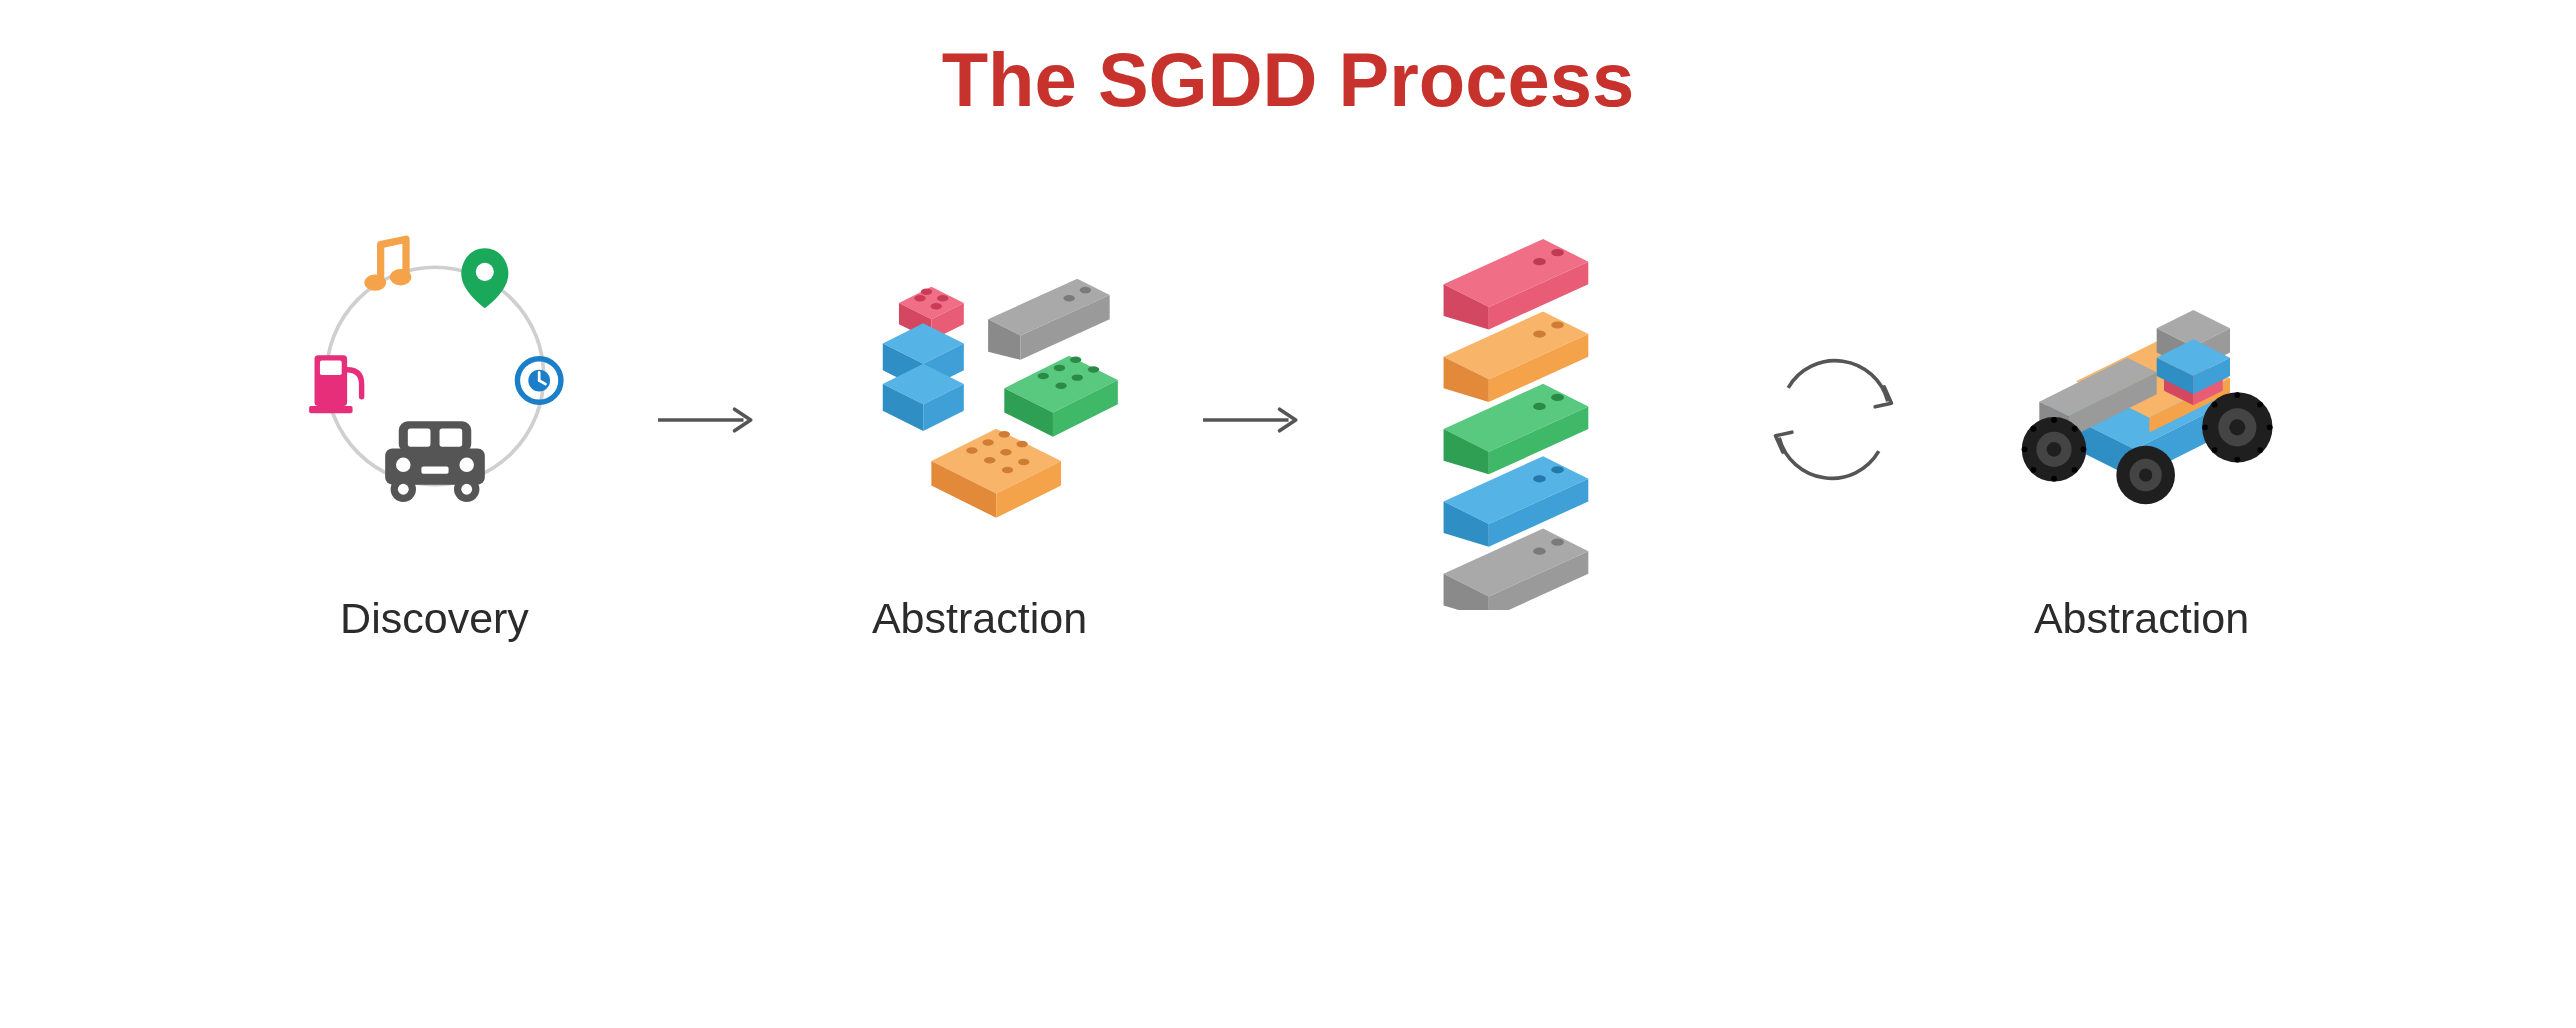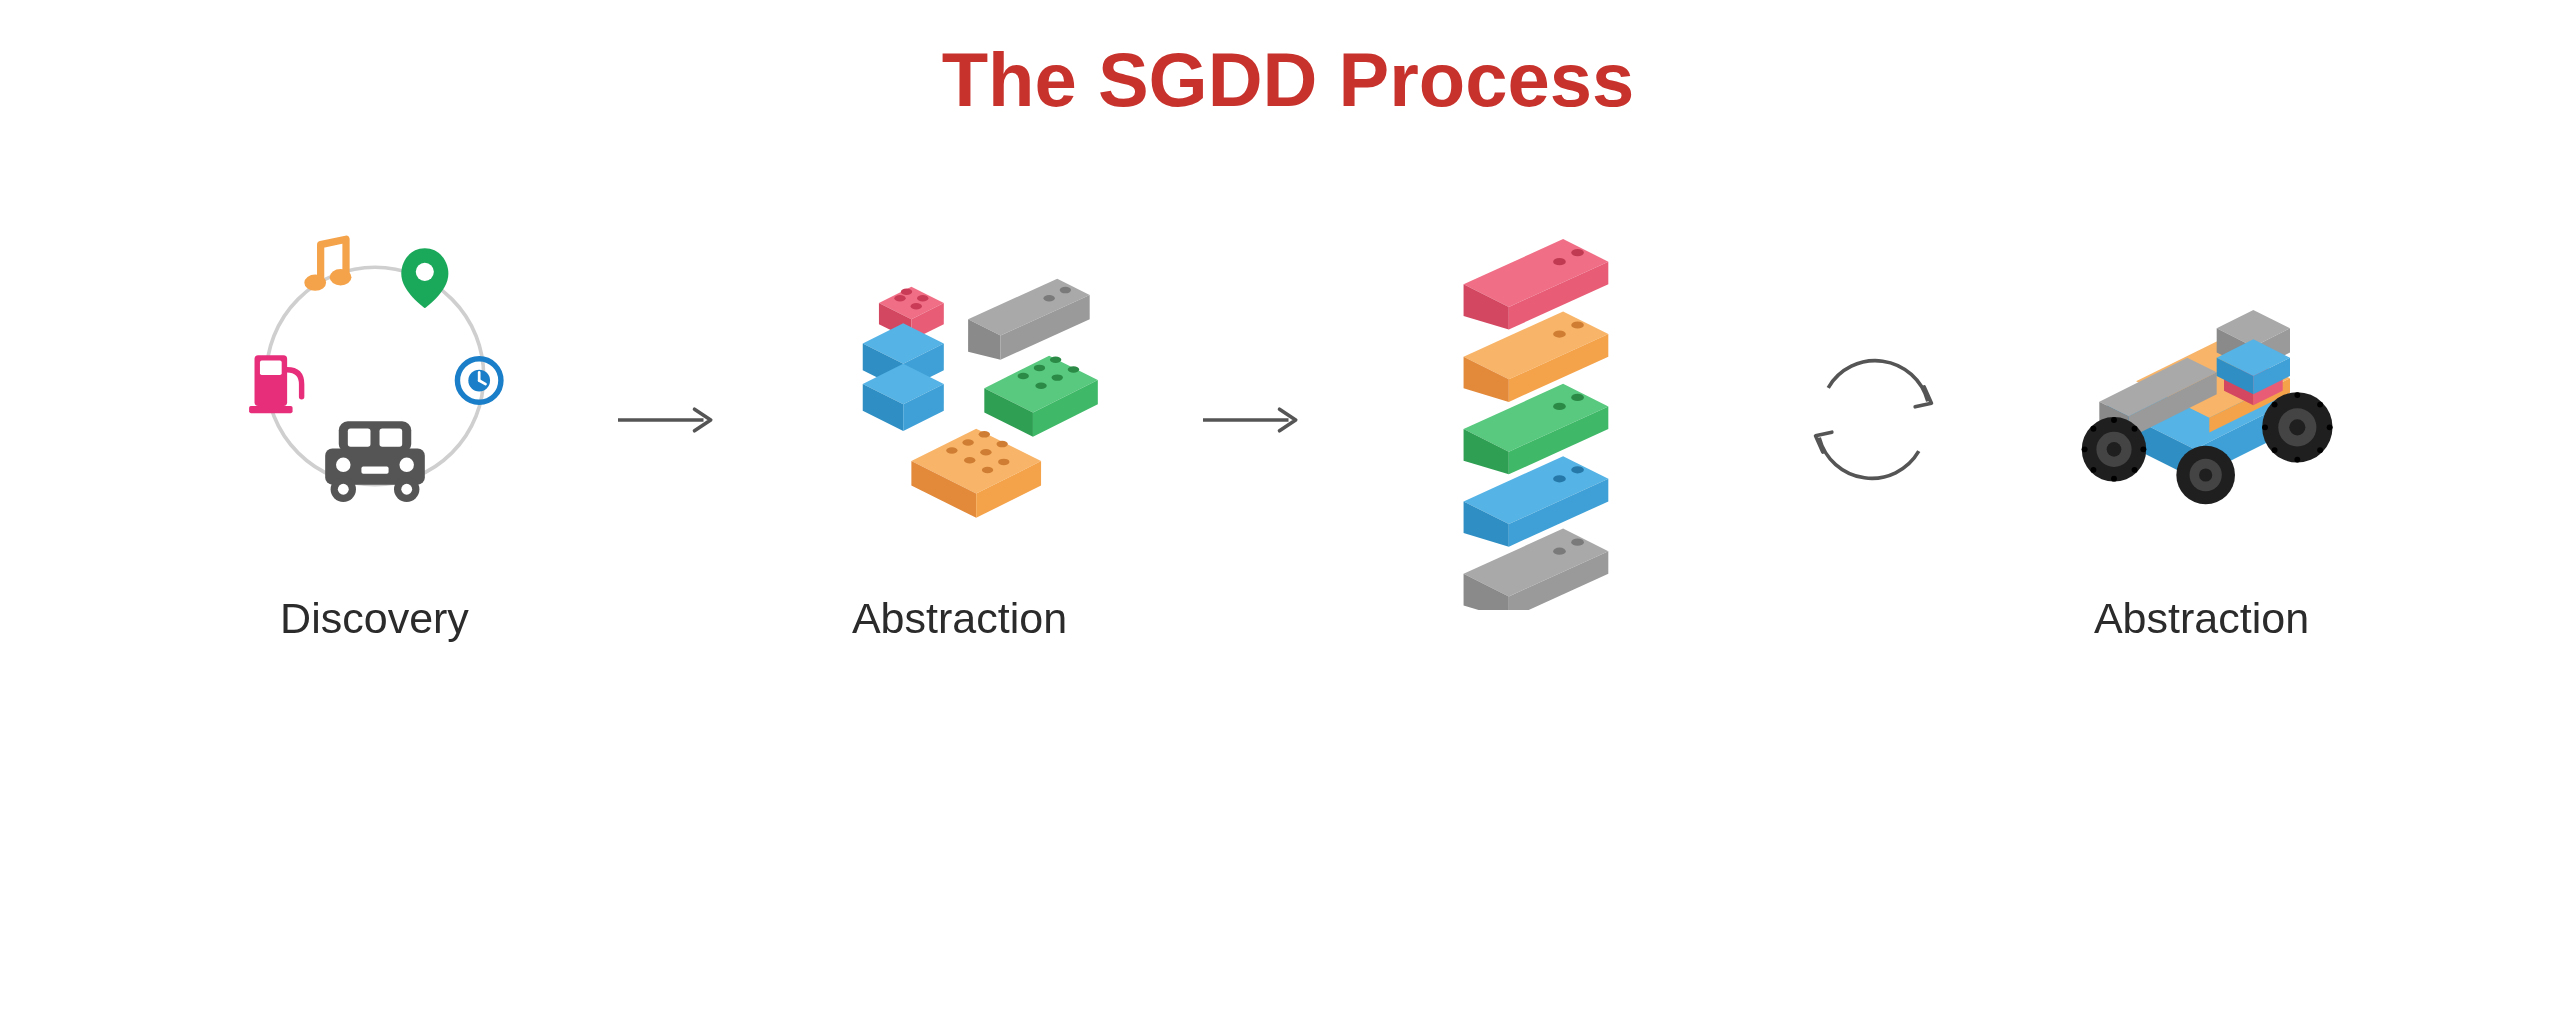--- a/index.html
+++ b/index.html
@@ -17,21 +17,21 @@
     font-size: 76px;
     font-weight: 700;
     color: #c8322d;
     margin-bottom: 72px;
   }
   .row {
     display: flex;
     align-items: center;
     justify-content: center;
     width: 100%;
-    gap: 48px;
+    gap: 28px;
   }
   .step {
     display: flex;
     flex-direction: column;
     align-items: center;
     min-width: 380px;
   }
   .step .illus {
     width: 308px;
     height: 362px;

